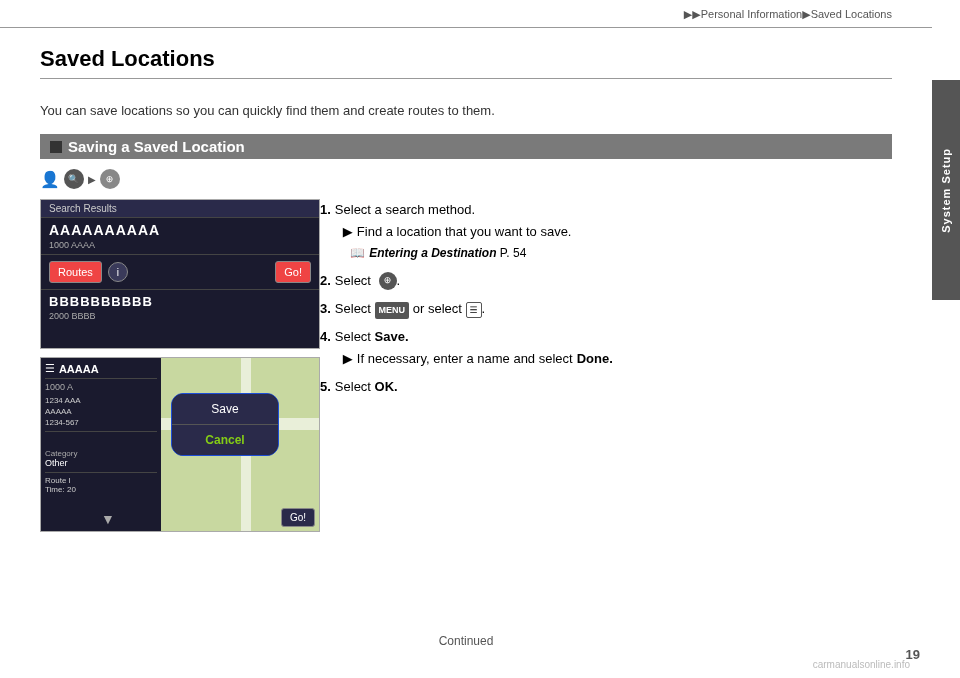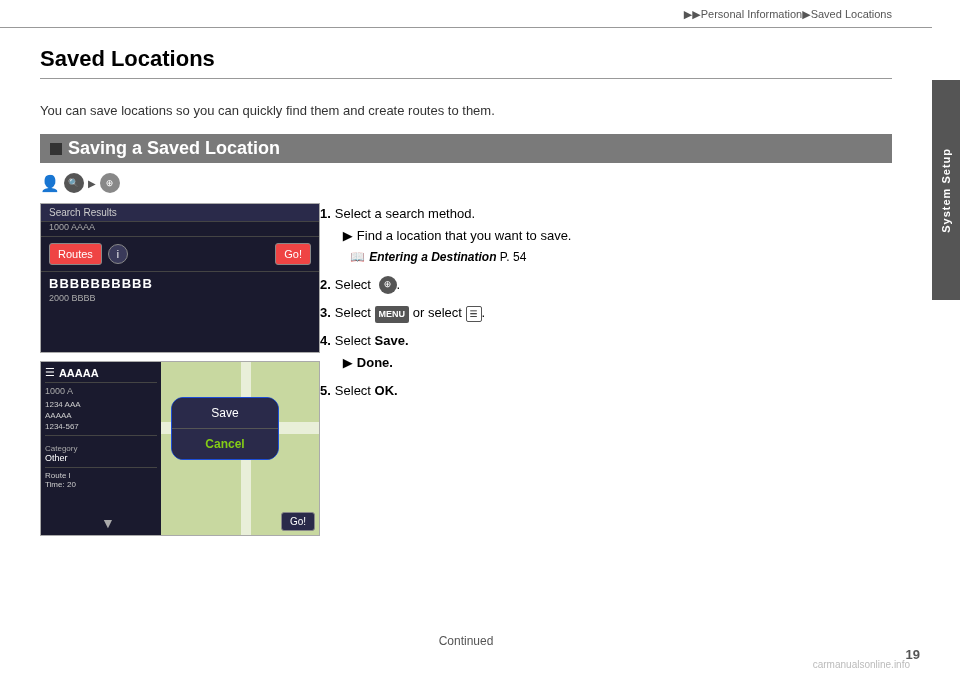--- a/index.html
+++ b/index.html
@@ -67,21 +67,21 @@
       color: #333;
       margin-bottom: 16px;
       margin-top: 24px;
     }
 
     
     .section-header {
       background: #7a7a7a;
       color: #fff;
       padding: 4px 10px;
-      font-size: 18px;
+      font-size: 15px;
       font-weight: bold;
       margin-bottom: 10px;
       display: flex;
       align-items: center;
       gap: 6px;
     }
     .section-header-square {
       display: inline-block;
       width: 12px;
       height: 12px;
@@ -238,21 +238,21 @@
     .scr2-row {
       display: flex;
       justify-content: space-between;
       font-size: 8px;
       color: #ccc;
       margin-top: 2px;
     }
     .scr2-category {
       margin-top: 4px;
       border-top: 1px solid #444;
-      padding-top: 8px;
+      padding-top: 17px;
     }
     .scr2-cat-label {
       font-size: 8px;
       color: #aaa;
     }
     .scr2-cat-val {
       font-size: 9px;
       color: #fff;
     }
     .scr2-route {
@@ -449,20 +449,21 @@
     <span class="icon-triangle">▶</span>
     <div class="icon-circle" style="background:#888;">⊕</div>
   </div>
 
   <div class="two-col">
 
     <div class="screenshots-col">
 
       <div class="screenshot-1">
         <div class="scr1-header">Search Results</div>
+        <div class="scr1-result-a">AAAAAAAAAA</div>
         <div class="scr1-subtext-a">1000 AAAA</div>
         <div class="scr1-buttons">
           <div class="scr1-btn">Routes</div>
           <div class="scr1-btn-info">i</div>
           <div style="flex:1"></div>
           <div class="scr1-btn">Go!</div>
         </div>
         <div class="scr1-result-b">BBBBBBBBBB</div>
         <div class="scr1-subtext-b">2000 BBBB</div>
       </div>
@@ -546,20 +547,21 @@
           </div>
         </li>
 
         <li>
           <span class="step-num">4.</span>
           <div class="step-content">
             <span>Select</span>
             <strong>Save.</strong>
             <div class="sub-item">
               <span>▶</span>
+              <span>If necessary, enter a name and select</span>
               <strong>Done.</strong>
             </div>
           </div>
         </li>
 
         <li>
           <span class="step-num">5.</span>
           <div class="step-content">
             <span>Select</span>
             <strong>OK.</strong>

